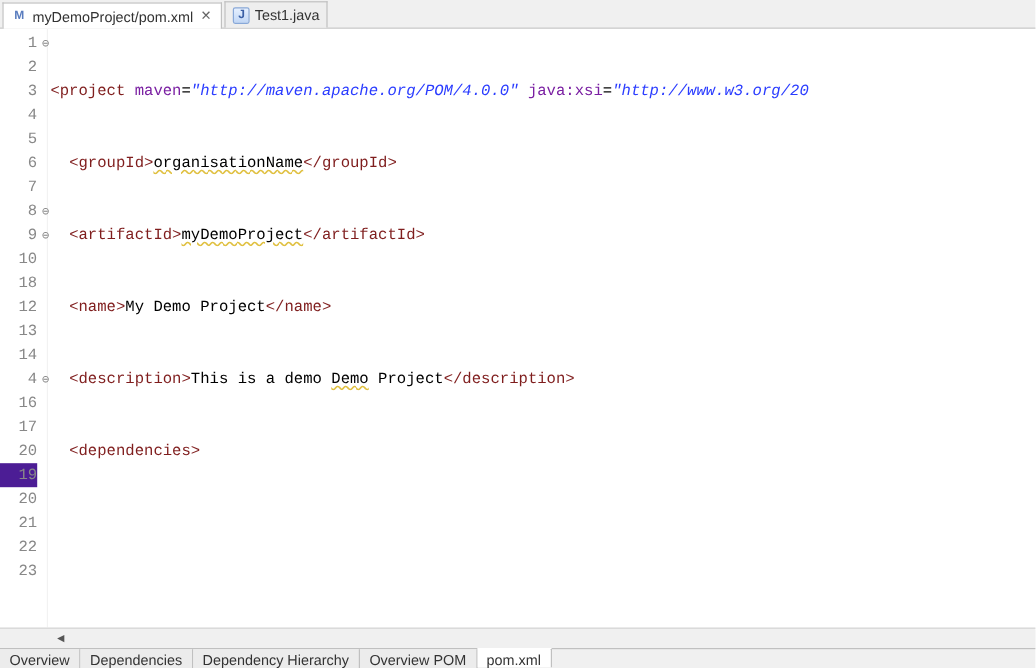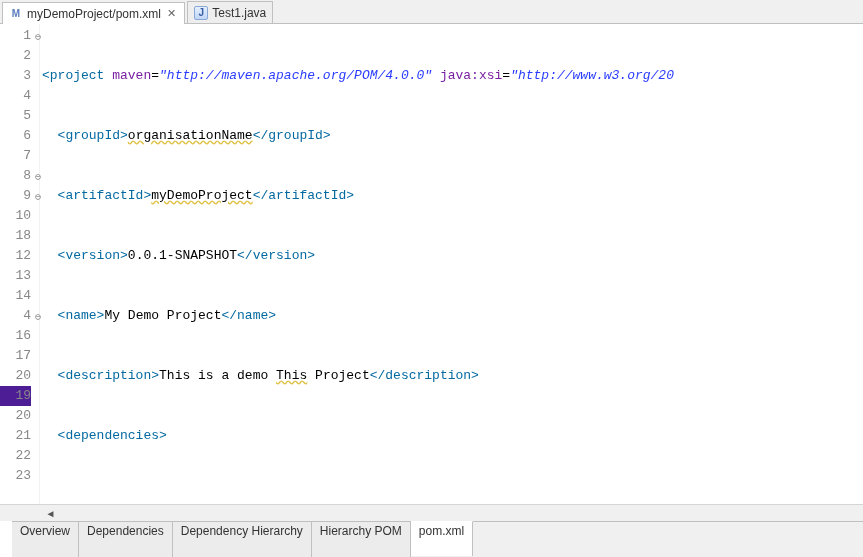--- a/index.html
+++ b/index.html
@@ -97,21 +97,21 @@
     flex: 1;
     padding-top: 2px;
     font-family: Consolas, "Courier New", monospace;
     font-size: 13px;
     line-height: 20px;
     white-space: pre;
     overflow-x: auto;
     color: #000;
   }
   .code .line { height:20px; padding-left:2px;}
-  .tag { color: #0369a1; }
+  .tag { color: #7f1d1d; }
   .attr { color: #7a1fa2; }
   .str { color: #2a3cff; font-style: italic; }
   .txt { color: #000; }
   .wavy { text-decoration-line: underline; text-decoration-style: wavy; text-decoration-color: #e0c040; }
 
   
   .hscroll {
     height: 17px;
     background: #f0f0f0;
     border-top: 1px solid #d5d5d5;
@@ -122,25 +122,24 @@
     width:17px;height:15px;
     display:flex;align-items:center;justify-content:center;
     color:#555;font-size:10px;
     margin-left:42px;
   }
   .hscroll .track { flex:1; height:15px; background:#f0f0f0; }
 
   
   .bottom-tabs {
     display: flex;
-    height: 36px;
+    height: 17px;
     background: #f0f0f0;
     border-top: 1px solid #c0c0c0;
     font-size: 12px;
-    margin-left: 12px;
   }
   .btab {
     padding: 2px 8px;
     border-right: 1px solid #c0c0c0;
     color: #333;
     cursor: pointer;
     background: #ececec;
   }
   .btab.active {
     background: #ffffff;
@@ -188,23 +187,22 @@
       <div class="ln active">19</div>
       <div class="ln">20</div>
       <div class="ln">21</div>
       <div class="ln">22</div>
       <div class="ln">23</div>
     </div>
   <div class="code" id="code">
     <div class="line"><span></span><span class="tag">&lt;project </span><span class="attr">maven</span><span class="txt">=</span><span class="str">"http://maven.apache.org/POM/4.0.0"</span><span> </span><span class="attr">java:xsi</span><span class="txt">=</span><span class="str">"http://www.w3.org/20</span></div>
     <div class="line"><span>  </span><span class="tag">&lt;groupId&gt;</span><span class="txt wavy">organisationName</span><span class="tag">&lt;/groupId&gt;</span></div>
     <div class="line"><span>  </span><span class="tag">&lt;artifactId&gt;</span><span class="txt wavy">myDemoProject</span><span class="tag">&lt;/artifactId&gt;</span></div>
-    <div class="line"><span>  </span><span class="tag">&lt;version&gt;</span><span class="txt">0.0.1-SNAPSHOT</span><span class="tag">&lt;/version&gt;</span></div>
     <div class="line"><span>  </span><span class="tag">&lt;name&gt;</span><span class="txt">My Demo Project</span><span class="tag">&lt;/name&gt;</span></div>
-    <div class="line"><span>  </span><span class="tag">&lt;description&gt;</span><span class="txt">This is a demo </span><span class="txt wavy">This</span><span class="txt"> Project</span><span class="tag">&lt;/description&gt;</span></div>
+    <div class="line"><span>  </span><span class="tag">&lt;description&gt;</span><span class="txt">This is a demo </span><span class="txt wavy">Demo</span><span class="txt"> Project</span><span class="tag">&lt;/description&gt;</span></div>
     <div class="line"><span>  </span><span class="tag">&lt;dependencies&gt;</span></div>
     
     
     
     
     
     
     
     
     
@@ -219,15 +217,15 @@
 
 <div class="hscroll">
   <div class="arrow">◄</div>
   <div class="track"></div>
 </div>
 
 <div class="bottom-tabs">
   <div class="btab">Overview</div>
   <div class="btab">Dependencies</div>
   <div class="btab">Dependency Hierarchy</div>
-  <div class="btab">Hierarchy POM</div>
+  <div class="btab">Overview POM</div>
   <div class="btab active">pom.xml</div>
 </div>
 
 </body></html>

